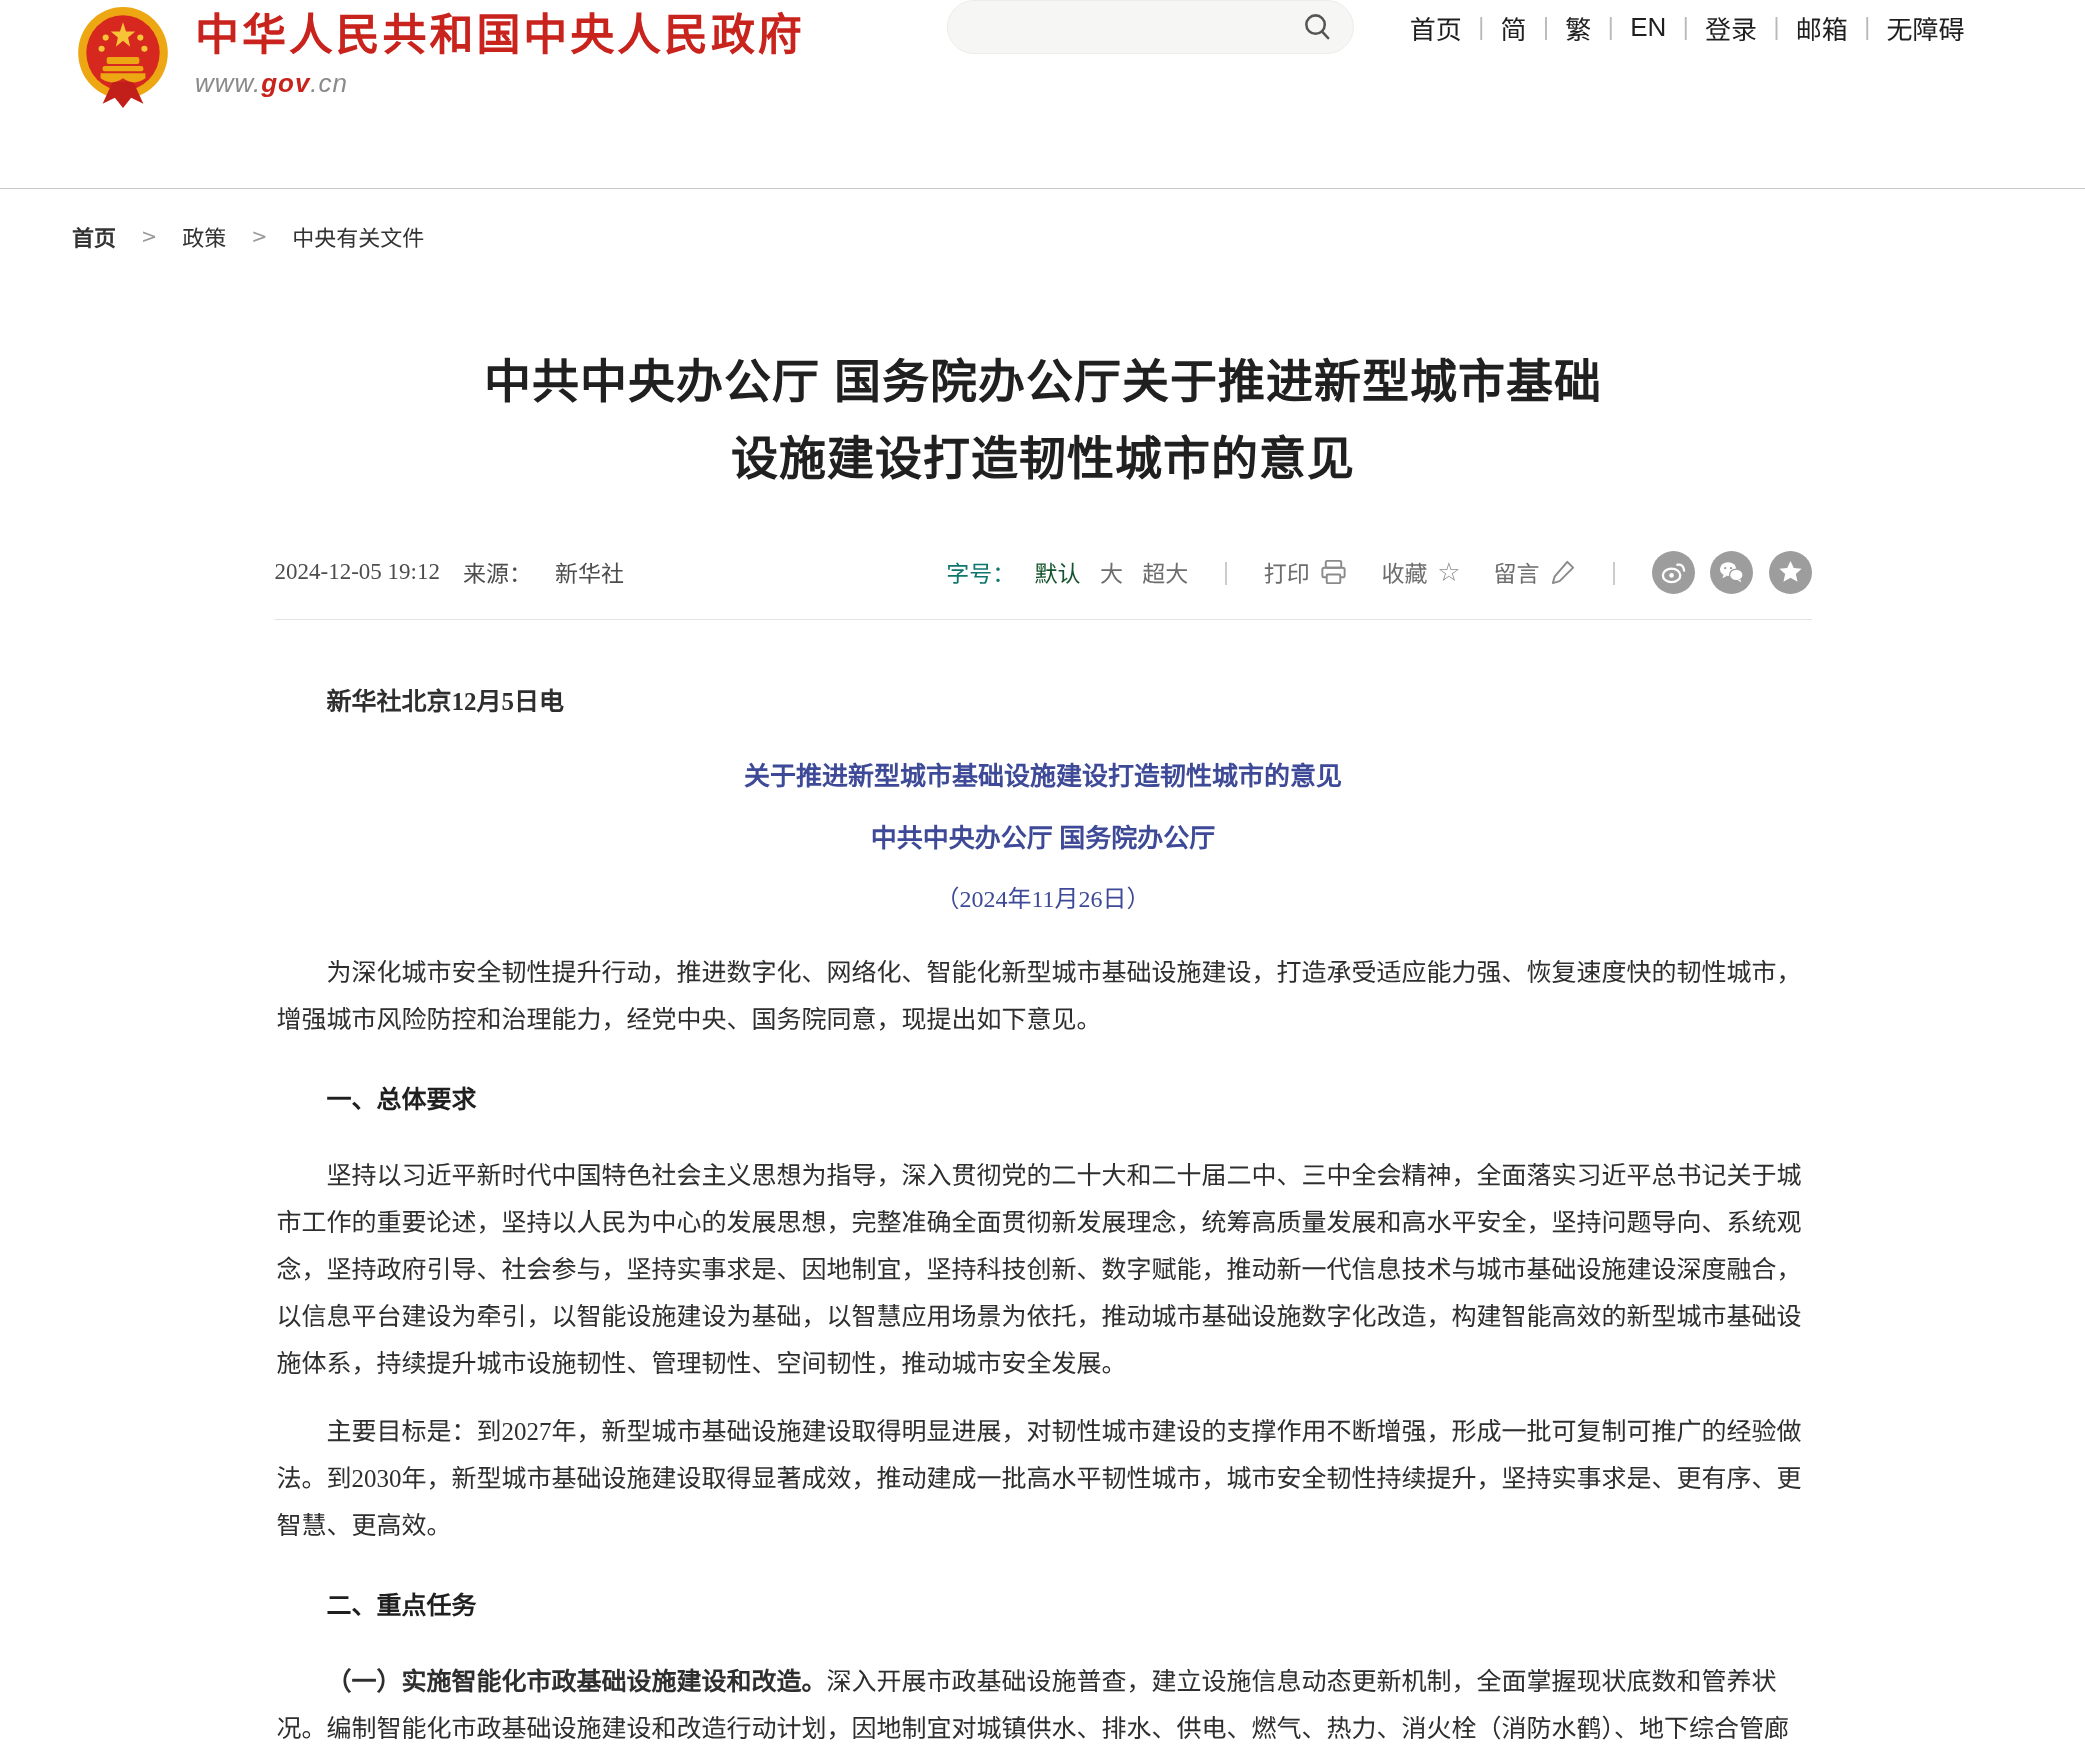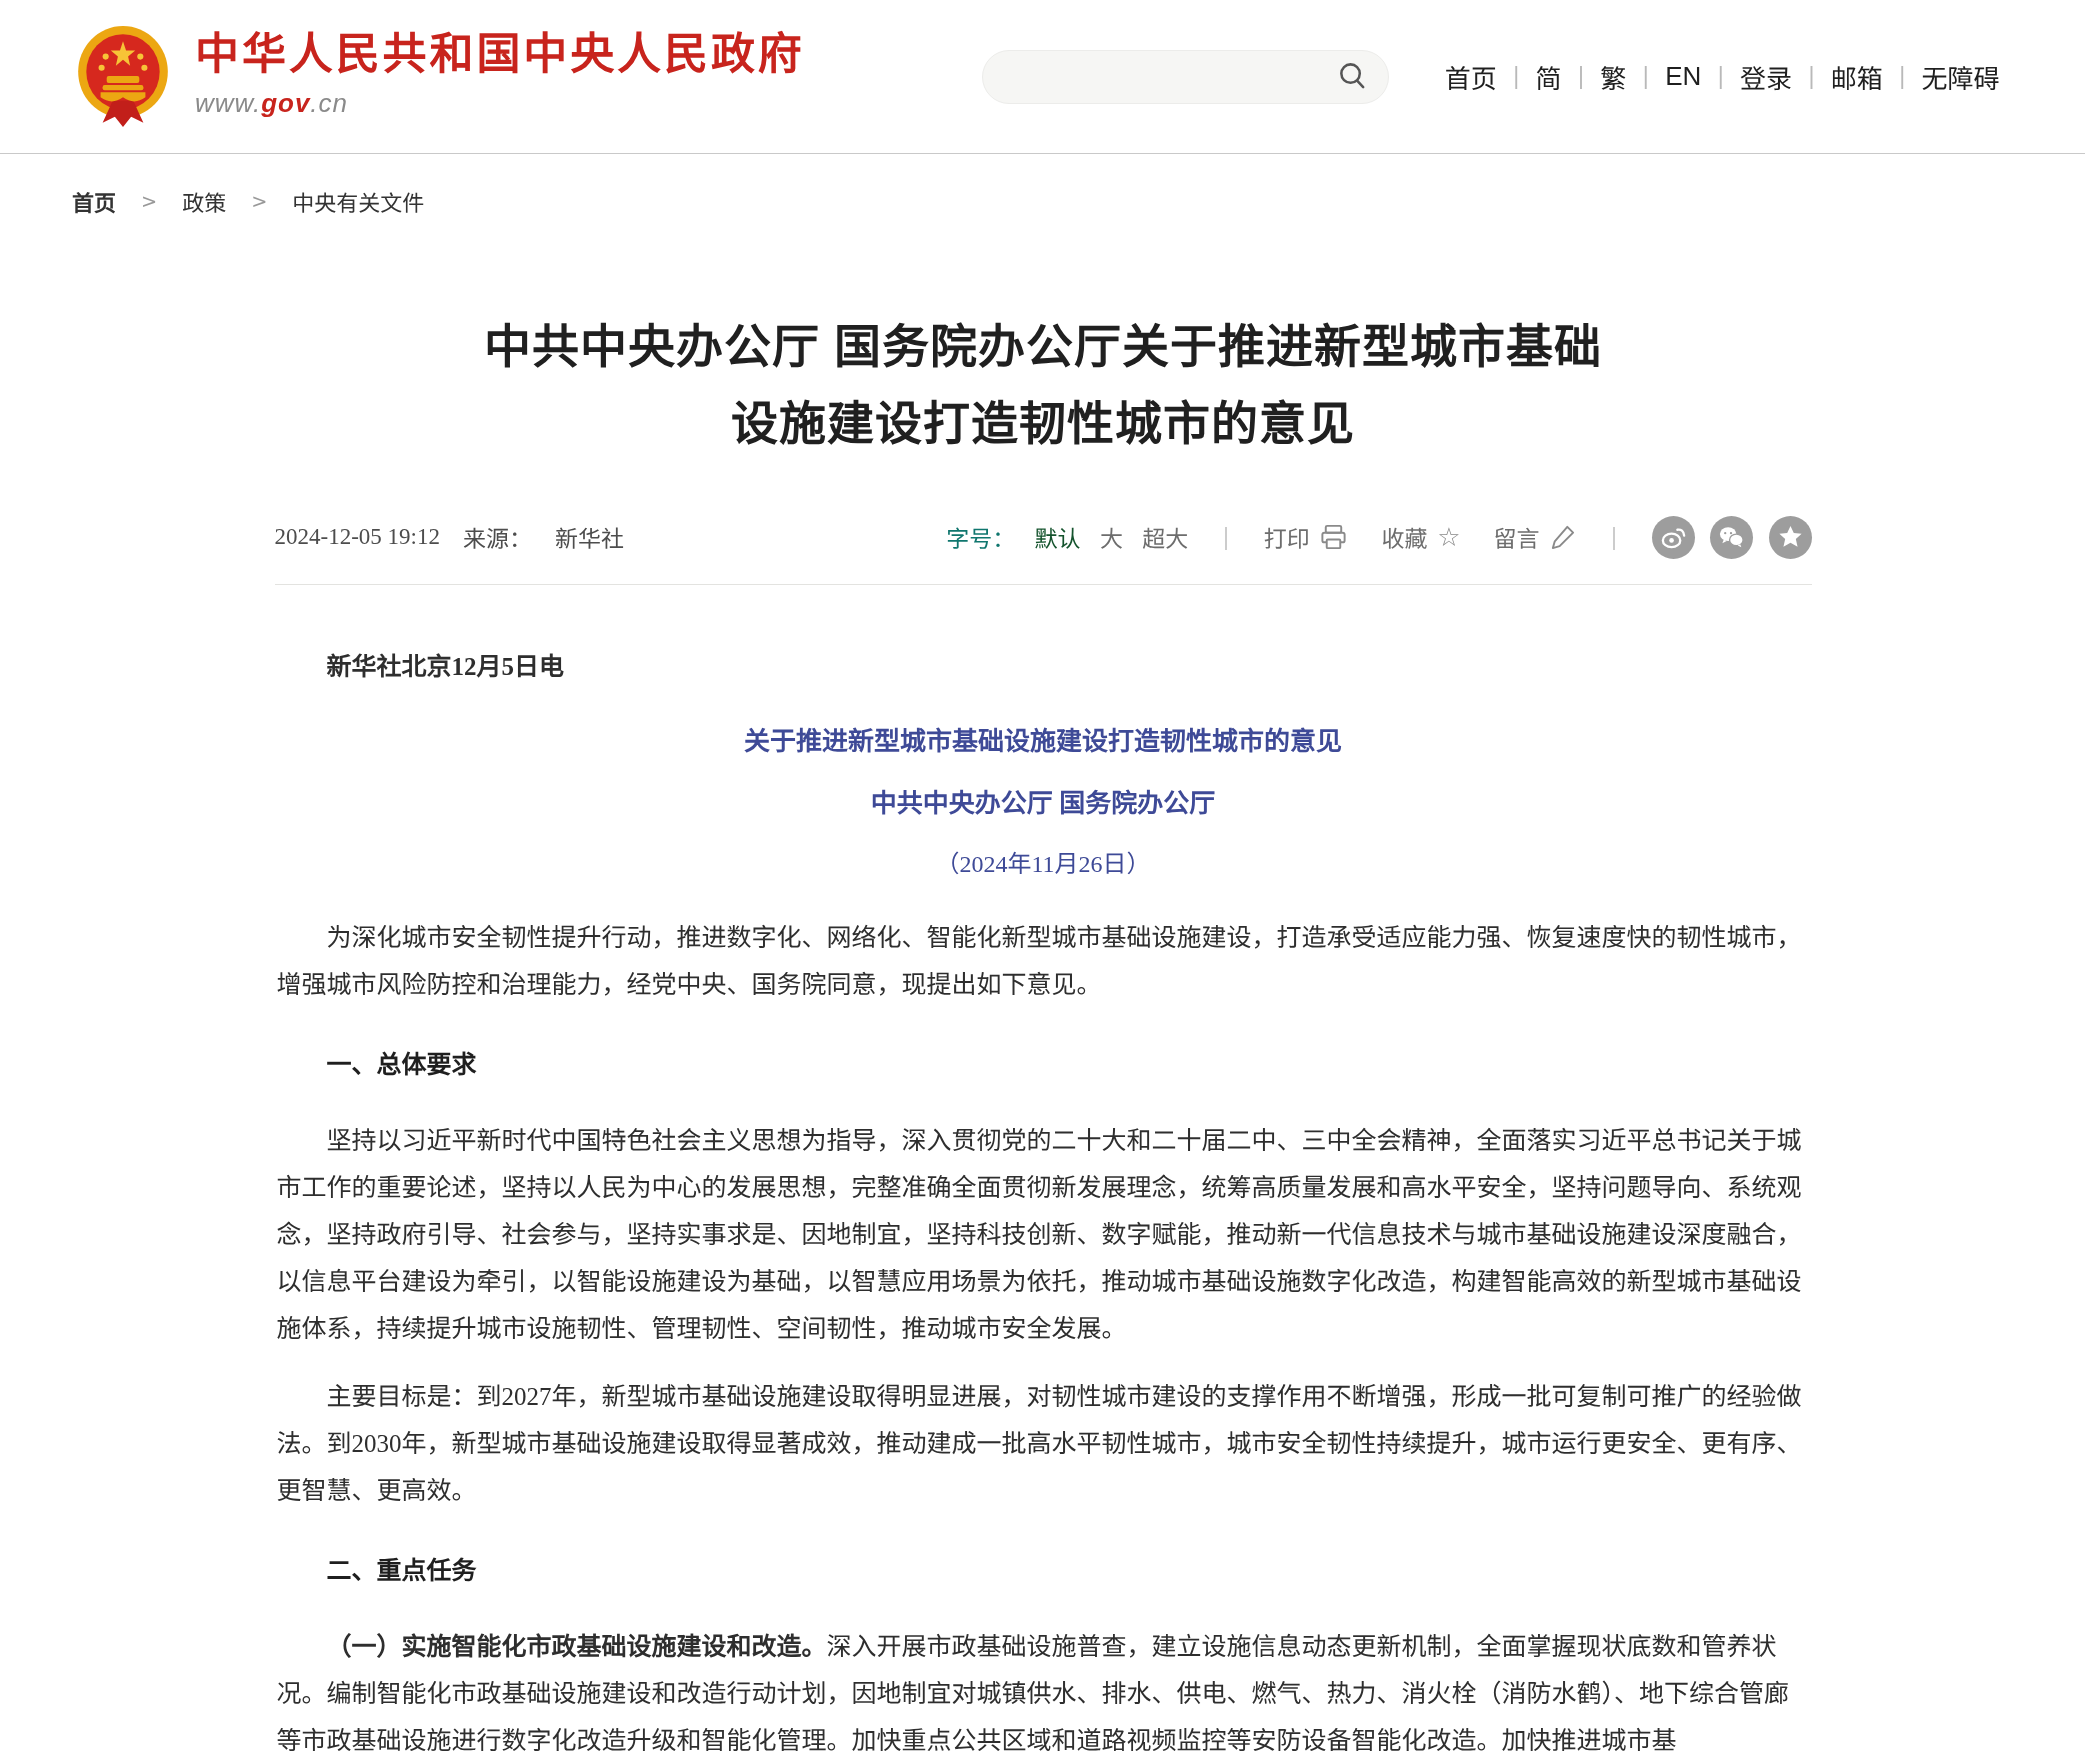--- a/index.html
+++ b/index.html
@@ -4,22 +4,22 @@
 <style>
   * { margin:0; padding:0; box-sizing:border-box; }
   html,body { background:#fff; }
   body {
     width:2086px; height:1759px; overflow:hidden;
     font-family:"Liberation Sans","DejaVu Sans",sans-serif;
     color:#333;
   }
   
   .site-header {
-    height:154px; background:#fff; border-bottom:1px solid #c9c9c9;
-    display:flex; align-items:center; padding:0 70px 0 72px;
+    height:189px; background:#fff; border-bottom:1px solid #c9c9c9;
+    display:flex; align-items:flex-start; padding:0 105px 0 72px;
   }
   .brand { display:flex; align-items:flex-start; gap:21px; }
   .emblem { width:102px; height:108px; flex:0 0 auto; margin-top:5.8px; }
   .brand-text { display:flex; flex-direction:column; margin-top:9.7px; }
   .site-title {
     font-size:44px; font-weight:bold; color:#c8241d; letter-spacing:2.9px;
     line-height:1.15;
   }
   .site-url { font-size:26px; color:#8a8a8a; margin-top:7.7px; letter-spacing:1px;font-style:italic; }
   .site-url .u-red { color:#c8241d; font-weight:bold; }
@@ -223,19 +223,19 @@
     <p class="dateline">新华社北京12月5日电</p>
     <div class="doc-head">
       <p class="doc-line">关于推进新型城市基础设施建设打造韧性城市的意见</p>
       <p class="doc-line">中共中央办公厅 国务院办公厅</p>
       <p class="doc-date">（2024年11月26日）</p>
     </div>
     <div class="blocks" id="blocks">
         <p class="paragraph">为深化城市安全韧性提升行动，推进数字化、网络化、智能化新型城市基础设施建设，打造承受适应能力强、恢复速度快的韧性城市，增强城市风险防控和治理能力，经党中央、国务院同意，现提出如下意见。</p>
         <h3 class="heading">一、总体要求</h3>
         <p class="paragraph">坚持以习近平新时代中国特色社会主义思想为指导，深入贯彻党的二十大和二十届二中、三中全会精神，全面落实习近平总书记关于城市工作的重要论述，坚持以人民为中心的发展思想，完整准确全面贯彻新发展理念，统筹高质量发展和高水平安全，坚持问题导向、系统观念，坚持政府引导、社会参与，坚持实事求是、因地制宜，坚持科技创新、数字赋能，推动新一代信息技术与城市基础设施建设深度融合，以信息平台建设为牵引，以智能设施建设为基础，以智慧应用场景为依托，推动城市基础设施数字化改造，构建智能高效的新型城市基础设施体系，持续提升城市设施韧性、管理韧性、空间韧性，推动城市安全发展。</p>
-        <p class="paragraph">主要目标是：到2027年，新型城市基础设施建设取得明显进展，对韧性城市建设的支撑作用不断增强，形成一批可复制可推广的经验做法。到2030年，新型城市基础设施建设取得显著成效，推动建成一批高水平韧性城市，城市安全韧性持续提升，城市运行更安全、更有序、更智慧、更高效。</p>
+        <p class="paragraph">主要目标是：到2027年，新型城市基础设施建设取得明显进展，对韧性城市建设的支撑作用不断增强，形成一批可复制可推广的经验做法。到2030年，新型城市基础设施建设取得显著成效，推动建成一批高水平韧性城市，城市安全韧性持续提升，坚持实事求是、更有序、更智慧、更高效。</p>
         <h3 class="heading">二、重点任务</h3>
         <p class="paragraph"><strong>（一）实施智能化市政基础设施建设和改造。</strong><span>深入开展市政基础设施普查，建立设施信息动态更新机制，全面掌握现状底数和管养状况。编制智能化市政基础设施建设和改造行动计划，因地制宜对城镇供水、排水、供电、燃气、热力、消火栓（消防水鹤）、地下综合管廊等市政基础设施进行数字化改造升级和智能化管理。加快重点公共区域和道路视频监控等安防设备智能化改造。加快推进城市基</span></p>
       </div>
   </article>
 </main>
 
 
 </body></html>

